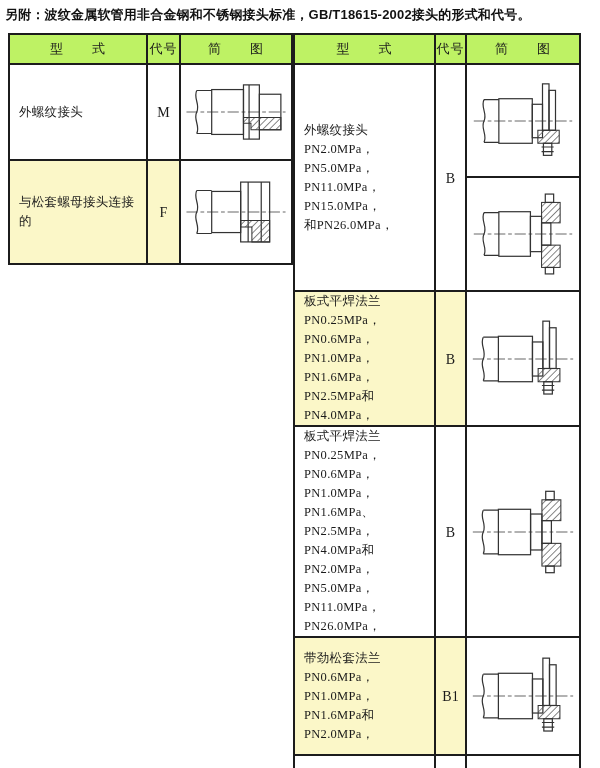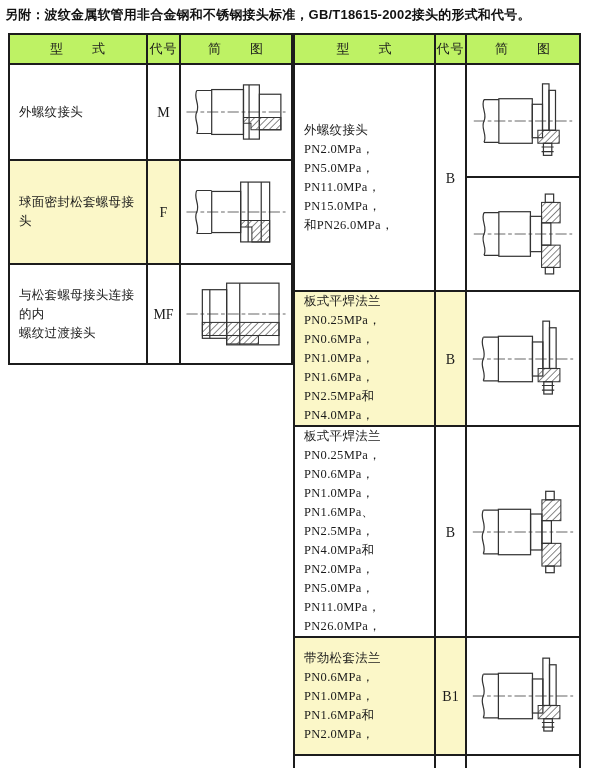--- a/index.html
+++ b/index.html
@@ -162,38 +162,26 @@
             </td>
         <td class="code-cell"><span class="code-label">M</span></td>
         <td class="diag-cell">
               <svg class="diag-std">
                 <use href="#sym-m"></use>
               </svg>
             </td>
       </tr>
       <tr class="rl2">
         <td class="type-cell hl">
-              <div class="type-label">球面密封松套螺母接头</div>
+              <div class="type-label">与松套螺母接头连接的</div>
             </td>
         <td class="code-cell hl"><span class="code-label">F</span></td>
         <td class="diag-cell">
               <svg class="diag-std">
                 <use href="#sym-f"></use>
-              </svg>
-            </td>
-      </tr>
-      <tr class="rl4">
-        <td class="type-cell">
-              <div class="type-label">与松套螺母接头连接的内
-螺纹过渡接头</div>
-            </td>
-        <td class="code-cell"><span class="code-label">MF</span></td>
-        <td class="diag-cell">
-              <svg class="diag-std">
-                <use href="#sym-mf"></use>
               </svg>
             </td>
       </tr>
     </tbody>
       </table>
 
     <table id="rtab">
       <colgroup>
           <col class="c-type">
           <col class="c-code">

